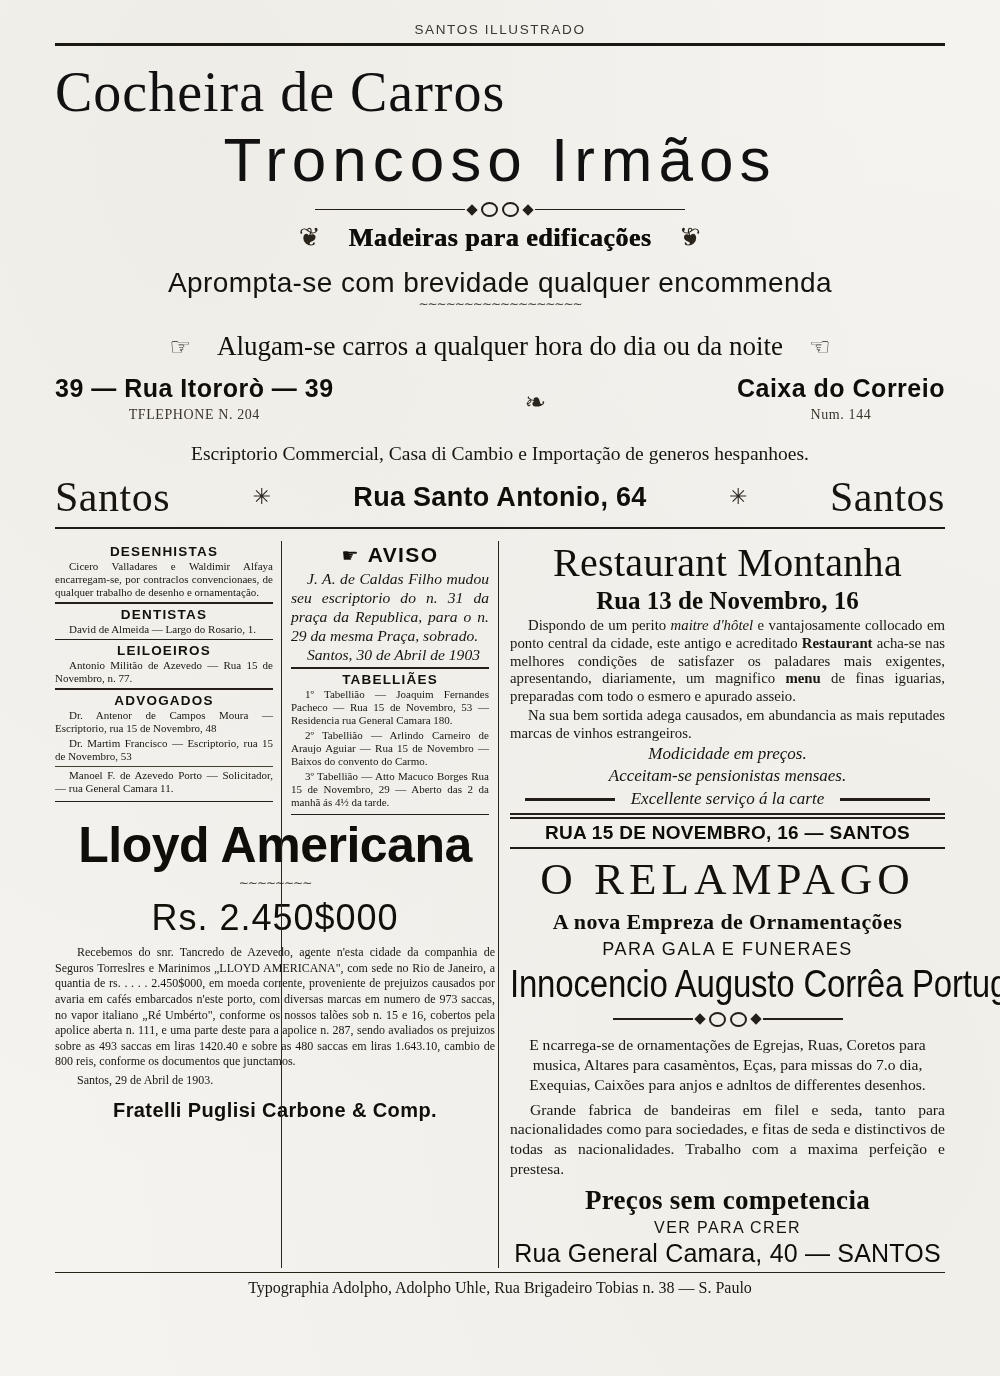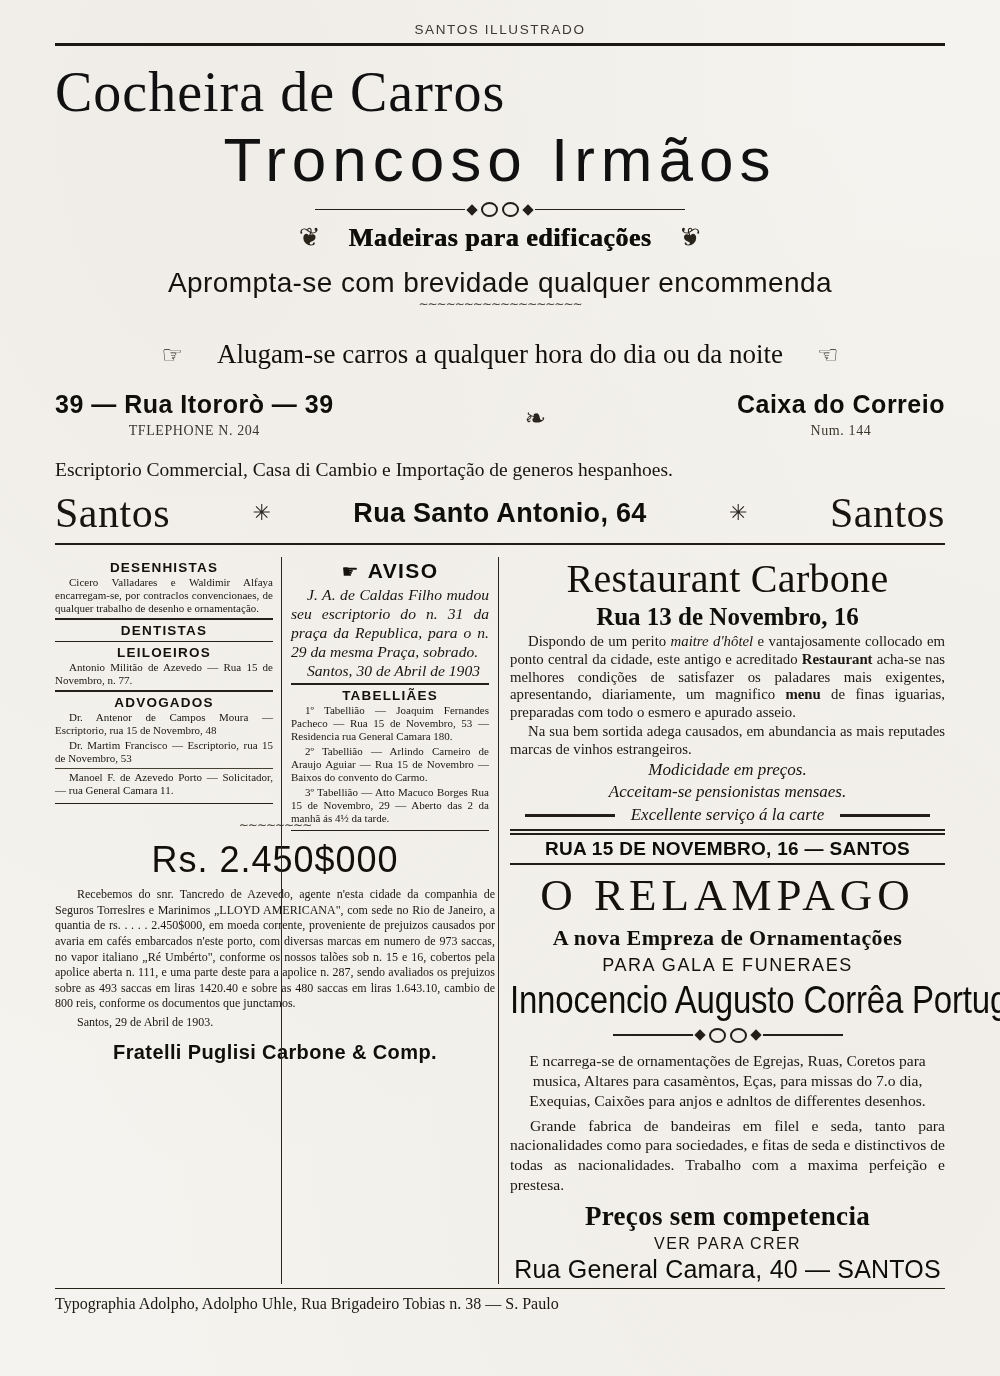--- a/index.html
+++ b/index.html
@@ -70,40 +70,40 @@
     margin-top:-2px;height:14px;overflow:hidden;
   }
 
   .alugam{
     display:flex;align-items:center;justify-content:center;gap:26px;margin-top:20px;
   }
   .alugam .hand{font-size:24px;line-height:1;color:#1a1710;}
   .alugam .hand.l{transform:scaleX(1);}
   .alugam .hand.r{transform:scaleX(-1);}
   .alugam p{
-    margin:8px;font-family:"Liberation Serif",serif;font-size:27px;color:#121009;
+    margin:0;font-family:"Liberation Serif",serif;font-size:27px;color:#121009;
   }
 
   .contact{
     display:flex;align-items:flex-start;justify-content:space-between;
     margin-top:12px;
   }
   .contact .blk{text-align:center;}
   .contact .big{
     font-family:"Liberation Sans",sans-serif;font-weight:700;font-size:25px;
     letter-spacing:.5px;color:#100e09;white-space:nowrap;
   }
   .contact .small{
     font-family:"Liberation Serif",serif;font-size:14px;letter-spacing:.6px;
     color:#3a352b;margin-top:4px;
   }
   .contact .mid{padding-top:16px;font-size:26px;color:#2b261d;line-height:1;}
 
   .escrit{
-    font-family:"Liberation Serif",serif;font-size:19.5px;
+    text-align:center;font-family:"Liberation Serif",serif;font-size:19.5px;
     margin-top:20px;color:#18150f;
   }
 
   .santos-row{
     display:flex;align-items:center;justify-content:space-between;margin-top:8px;
   }
   .santos-row .s{
     font-family:"Liberation Serif",serif;font-size:42px;color:#181511;letter-spacing:.5px;
   }
   .santos-row .star{font-size:22px;color:#2a251d;}
@@ -231,21 +231,21 @@
   .lloyd-p{
     font-family:"Liberation Serif",serif;font-size:12px;line-height:1.3;
     text-align:justify;text-indent:22px;color:#1a1710;margin:0 0 3px;
   }
   .lloyd-sign{
     text-align:center;font-family:"Liberation Sans",sans-serif;font-weight:700;
     font-size:20px;letter-spacing:.4px;color:#110f09;margin:10px 0 0;
   }
 
   .footer{
-    text-align:left;font-family:"Liberation Serif",serif;font-size:16px;
+    text-align:center;font-family:"Liberation Serif",serif;font-size:16px;
     color:#1b1812;margin-top:6px;
   }
 </style>
 </head>
 <body>
 
 <div class="page">
 <div class="inner">
 
   <div class="masthead">SANTOS ILLUSTRADO</div>
@@ -305,37 +305,39 @@
   <div class="body-grid">
 
     <div class="colA">
       <div>
         <div class="cat-head">DESENHISTAS</div>
         <p class="entry">Cicero Valladares e Waldimir Alfaya encarregam-se, por contraclos convencionaes, de qualquer trabalho de desenho e ornamentação.</p>
       </div>
       <div class="sep"></div>
       <div>
         <div class="cat-head">DENTISTAS</div>
+        <p class="entry">David de Almeida — Largo do Rosario, 1.</p>
       </div>
       <div class="sep"></div>
       <div>
         <div class="cat-head">LEILOEIROS</div>
         <p class="entry">Antonio Militão de Azevedo — Rua 15 de Novembro, n. 77.</p>
       </div>
       <div class="sep"></div>
       <div>
         <div class="cat-head">ADVOGADOS</div>
         <p class="entry">Dr. Antenor de Campos Moura — Escriptorio, rua 15 de Novembro, 48</p>
         <p class="entry">Dr. Martim Francisco — Escriptorio, rua 15 de Novembro, 53</p>
         <div class="sep thin"></div>
         <p class="entry">Manoel F. de Azevedo Porto — Solicitador, — rua General Camara 11.</p>
       </div>
       <div class="sep" style="margin-top:6px;"></div>
 
       <div class="lloyd-wrap" style="width:440px;">
+        <div class="lloyd-title">Lloyd Americana</div>
         <div class="lloyd-sq">∼∼∼∼∼∼∼∼</div>
         <div class="lloyd-amount">Rs. 2.450$000</div>
         <p class="lloyd-p">Recebemos do snr. Tancredo de Azevedo, agente n'esta cidade da companhia de Seguros Torreslres e Marinimos „LLOYD AMERICANA", com sede no Rio de Janeiro, a quantia de rs. . . . . 2.450$000, em moeda corrente, proveniente de prejuizos causados por avaria em cafés embarcados n'este porto, com diversas marcas em numero de 973 saccas, no vapor italiano „Ré Umbérto", conforme os nossos talões sob n. 15 e 16, cobertos pela apolice aberta n. 111, e uma parte deste para a apolice n. 287, sendo avaliados os prejuizos sobre as 493 saccas em liras 1420.40 e sobre as 480 saccas em liras 1.643.10, cambio de 800 reis, conforme os documentos que junctamos.</p>
         <p class="lloyd-p" style="text-indent:22px;text-align:left;">Santos, 29 de Abril de 1903.</p>
         <div class="lloyd-sign">Fratelli Puglisi Carbone &amp; Comp.</div>
       </div>
     </div>
 
     <div class="colB">
       <div class="aviso-head">
@@ -348,21 +350,21 @@
       <div class="cat-head">TABELLIÃES</div>
       <p class="entry">1º Tabellião — Joaquim Fernandes Pacheco — Rua 15 de Novembro, 53 — Residencia rua General Camara 180.</p>
       <p class="entry">2º Tabellião — Arlindo Carneiro de Araujo Aguiar — Rua 15 de Novembro — Baixos do convento do Carmo.</p>
       <p class="entry">3º Tabellião — Atto Macuco Borges Rua 15 de Novembro, 29 — Aberto das 2 da manhã ás 4½ da tarde.</p>
       <div class="sep" style="margin-top:5px;"></div>
     </div>
 
     <div class="colC">
 
       <div>
-        <div class="rest-title">Restaurant Carbone</div>
+        <div class="rest-title">Restaurant Montanha</div>
         <div class="rest-addr">Rua 13 de Novembro, 16</div>
         <p class="rest-p"><span>Dispondo de um perito </span><i>maitre d'hôtel</i><span> e vantajosamente collocado em ponto central da cidade, este antigo e acreditado </span><b>Restaurant</b><span> acha-se nas melhores condições de satisfazer os paladares mais exigentes, apresentando, diariamente, um magnifico </span><b>menu</b><span> de finas iguarias, preparadas com todo o esmero e apurado asseio.</span></p>
         <p class="rest-p">Na sua bem sortida adega causados, em abundancia as mais reputades marcas de vinhos estrangeiros.</p>
         <div class="rest-it">Modicidade em preços.</div>
         <div class="rest-it">Acceitam-se pensionistas mensaes.</div>
         <div class="rest-carte">
           <div class="bar"></div>
           <span>Excellente serviço á la carte</span>
           <div class="bar"></div>
         </div>

